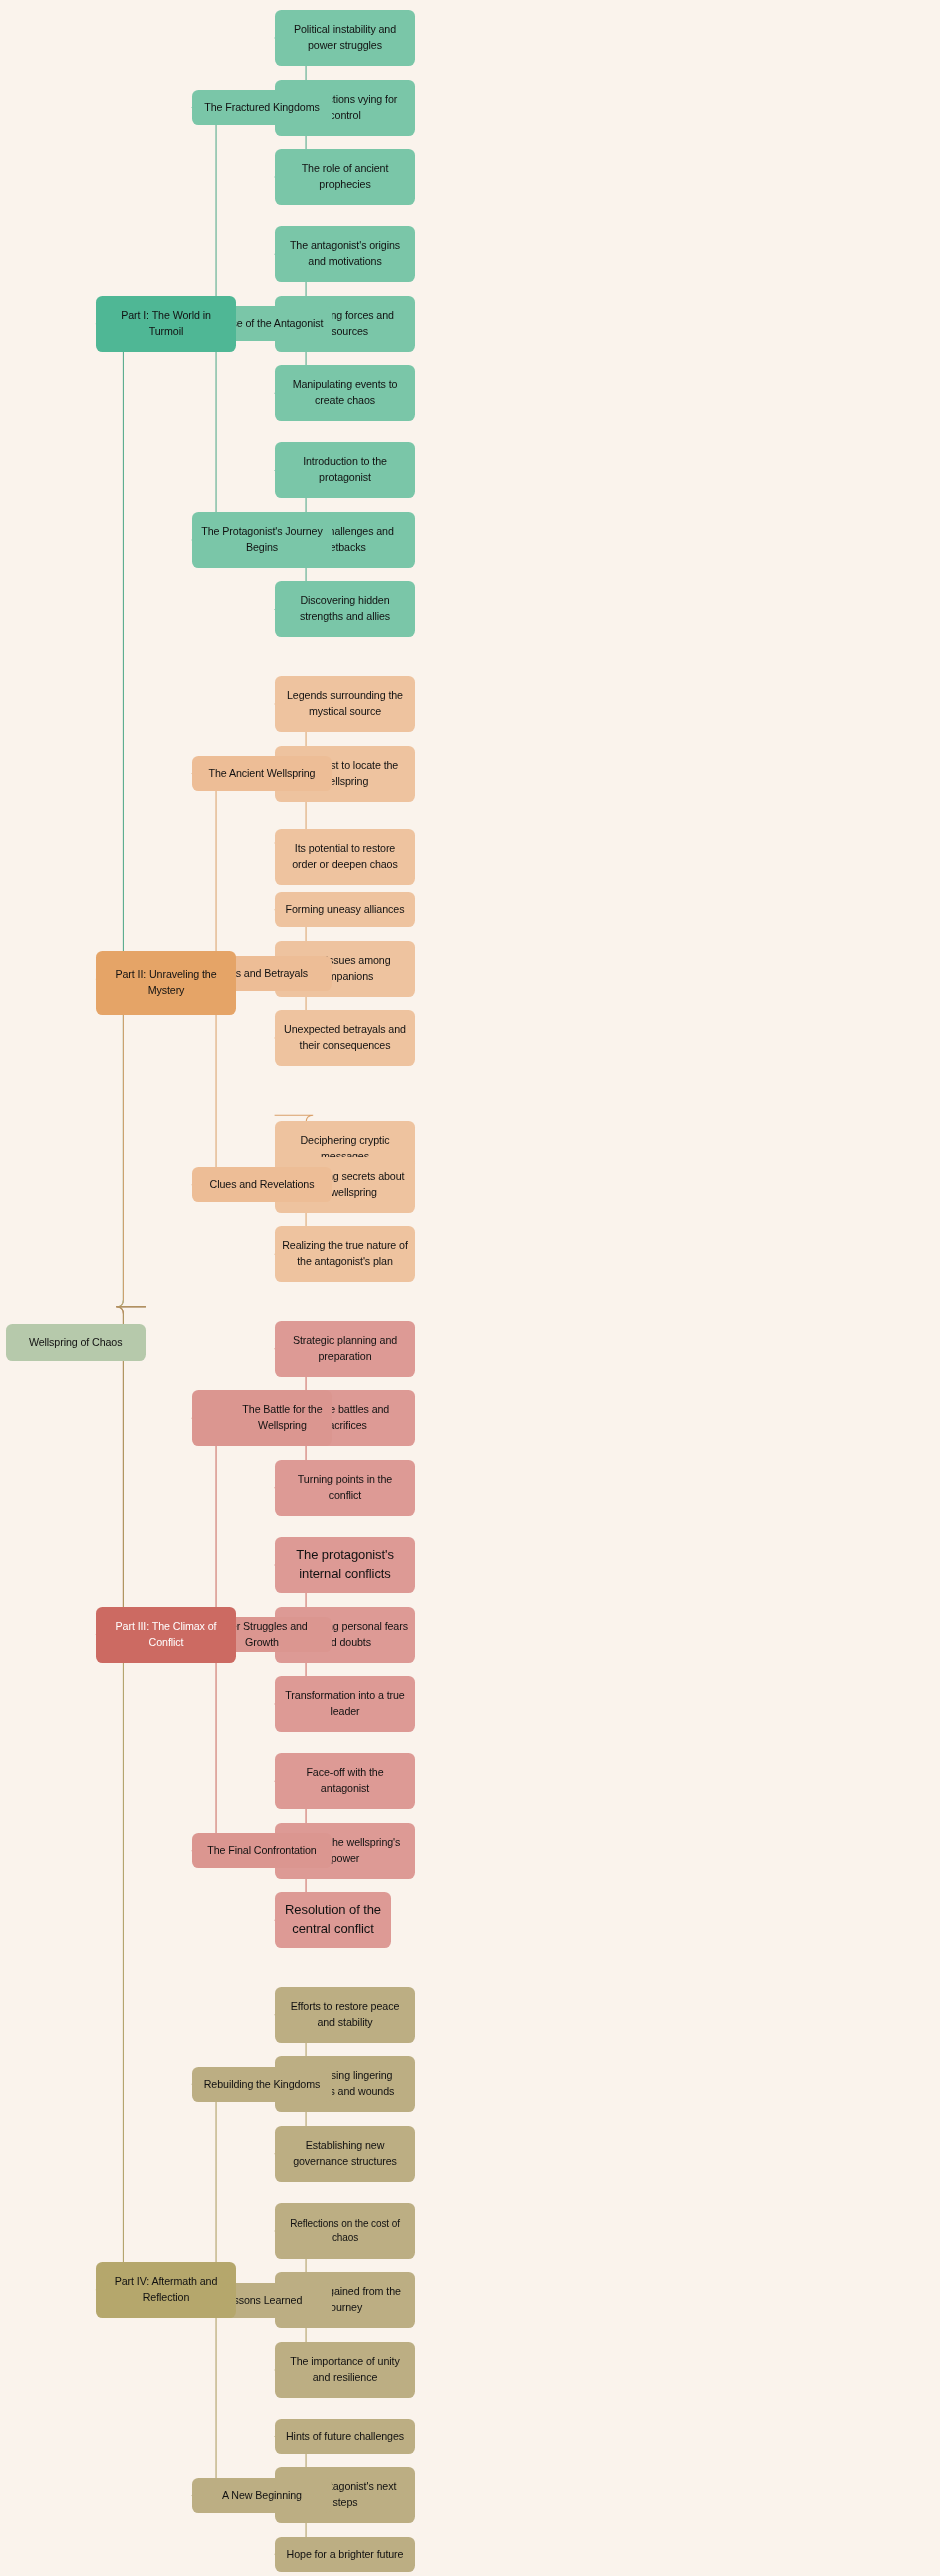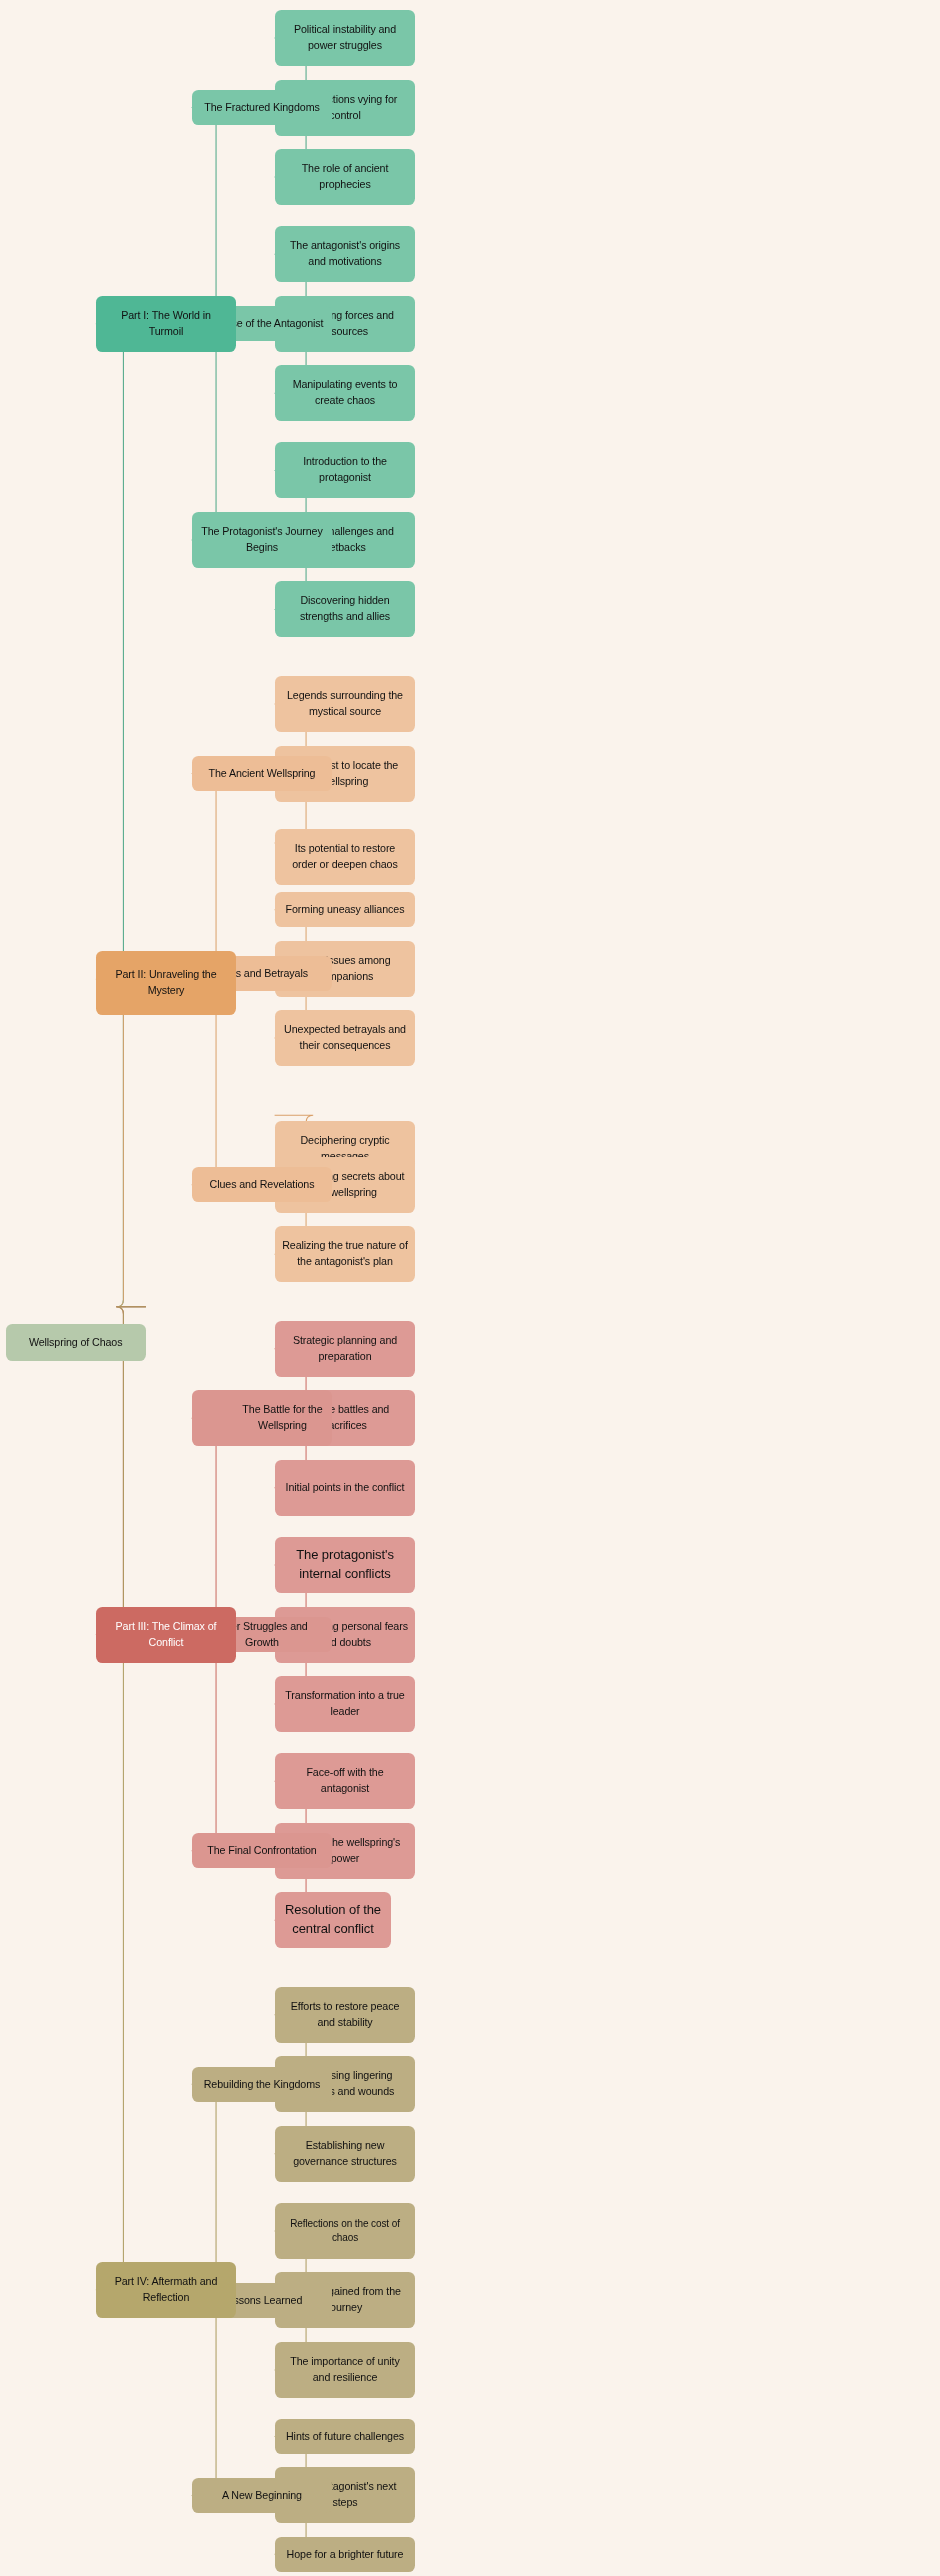--- a/index.html
+++ b/index.html
@@ -165,21 +165,21 @@
       <div class="node part" style="left:96px;top:951px;width:140px;height:64px;background:#e5a467;font-size:10.7px;">
         <span>Part II: Unraveling the Mystery</span>
       </div>
       <div class="node leaf" style="left:275px;top:1321px;width:140px;height:56px;background:#dd9a95;font-size:10.7px;">
         <span>Strategic planning and preparation</span>
       </div>
       <div class="node leaf" style="left:275px;top:1390px;width:140px;height:56px;background:#dd9a95;font-size:10.7px;">
         <span>Intense battles and sacrifices</span>
       </div>
       <div class="node leaf" style="left:275px;top:1460px;width:140px;height:56px;background:#dd9a95;font-size:10.7px;">
-        <span>Initial points in the conflict</span>
+        <span>Turning points in the conflict</span>
       </div>
       <div class="node sub" style="left:192px;top:1390px;width:140px;height:56px;background:#db9690;font-size:10.7px;padding-left:48px;">
         <span>The Battle for the Wellspring</span>
       </div>
       <div class="node leaf" style="left:275px;top:1537px;width:140px;height:56px;background:#dd9a95;font-size:13px;">
         <span>The protagonist's internal conflicts</span>
       </div>
       <div class="node leaf" style="left:275px;top:1607px;width:140px;height:56px;background:#dd9a95;font-size:10.7px;">
         <span>Overcoming personal fears and doubts</span>
       </div>

